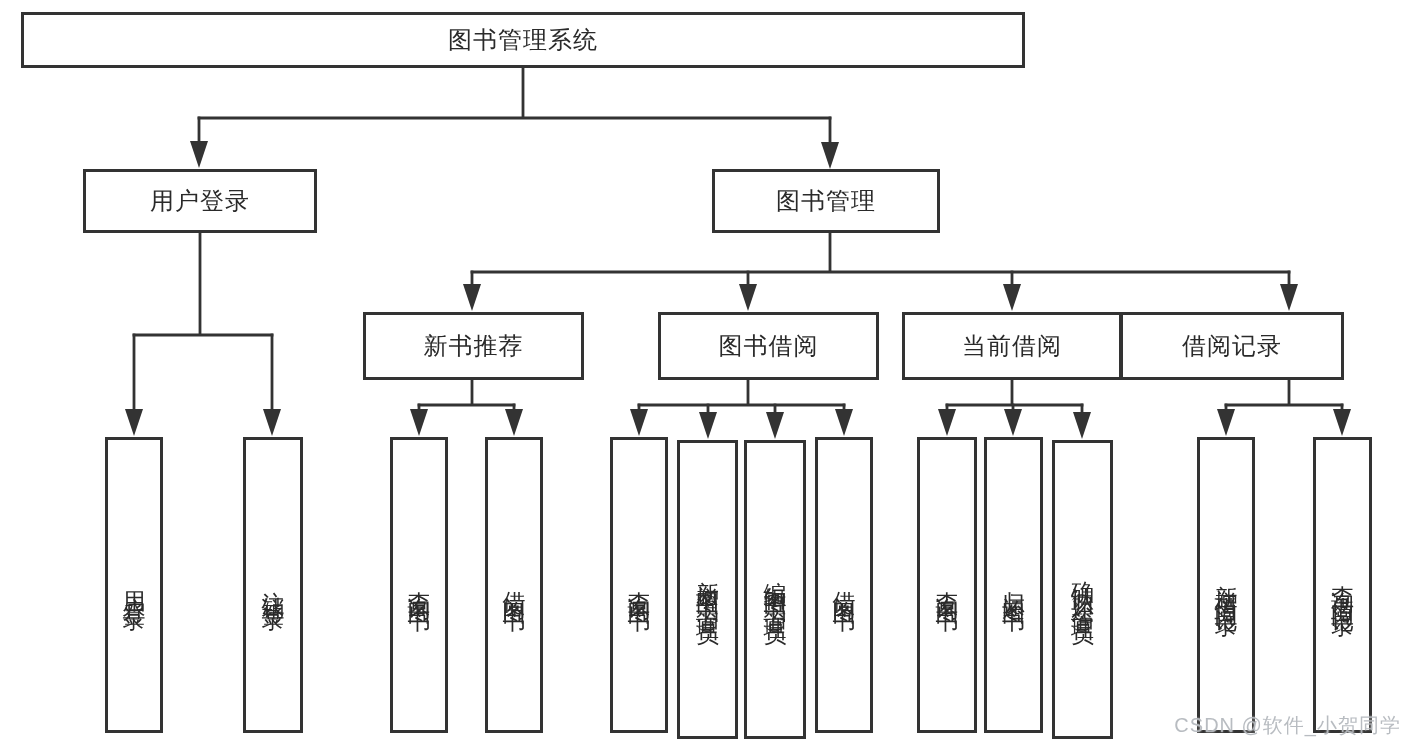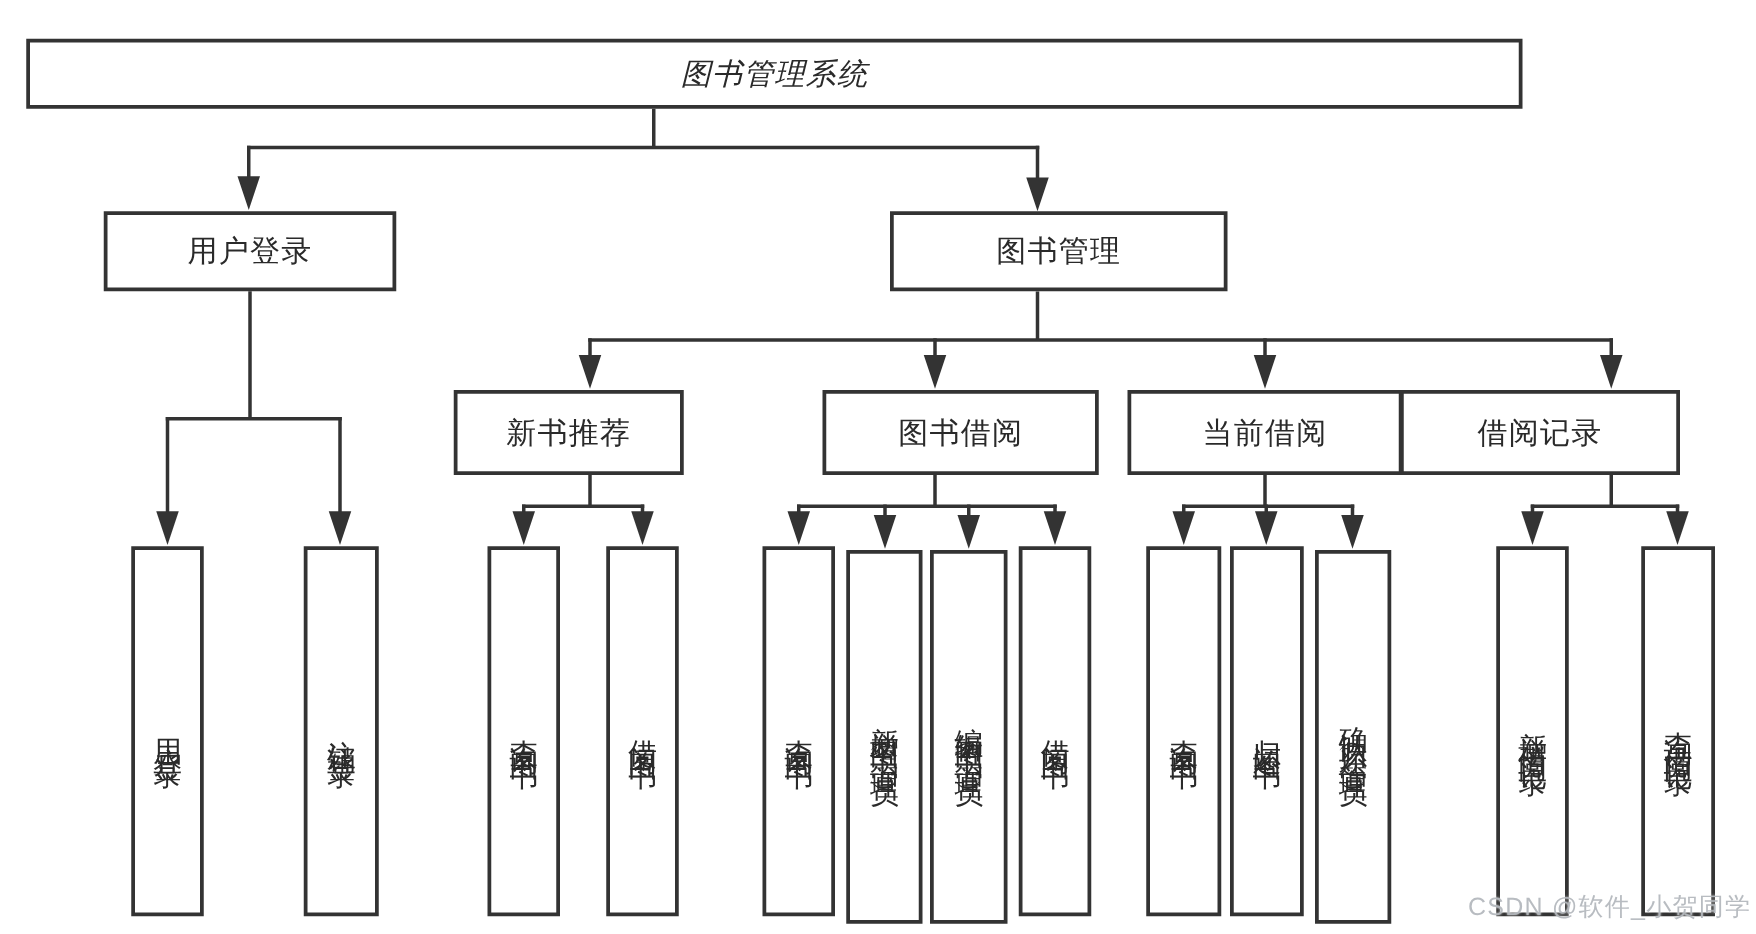--- a/index.html
+++ b/index.html
@@ -124,32 +124,32 @@
       <polygon points="775,439 766,412 784,412"></polygon>
       <polygon points="844,436 835,409 853,409"></polygon>
       <polygon points="947,436 938,409 956,409"></polygon>
       <polygon points="1013,436 1004,409 1022,409"></polygon>
       <polygon points="1082,439 1073,412 1091,412"></polygon>
       <polygon points="1226,436 1217,409 1235,409"></polygon>
       <polygon points="1342,436 1333,409 1351,409"></polygon>
     </g>
   </svg>
 
-  <div class="hbox" style="left:21px; top:31px; width:1197px; height:56px;font-style:italic;">
+  <div class="hbox" style="left:21px; top:12px; width:1004px; height:56px;">
     <span>图书管理系统</span>
   </div>
 
   <div class="hbox" style="left:83px; top:169px; width:234px; height:64px;">
     <span>用户登录</span>
   </div>
-  <div class="hbox" style="left:712px; top:169px; width:270px; height:64px;">
+  <div class="hbox" style="left:712px; top:169px; width:228px; height:64px;">
     <span>图书管理</span>
   </div>
 
-  <div class="hbox" style="left:363px; top:312px; width:184px; height:68px;">
+  <div class="hbox" style="left:363px; top:312px; width:221px; height:68px;">
     <span>新书推荐</span>
   </div>
   <div class="hbox" style="left:638px; top:312px; width:221px; height:68px;margin-left:20px;">
     <span>图书借阅</span>
   </div>
   <div class="hbox" style="left:902px; top:312px; width:220px; height:68px;">
     <span>当前借阅</span>
   </div>
   <div class="hbox" style="left:1120px; top:312px; width:224px; height:68px;">
     <span>借阅记录</span>

